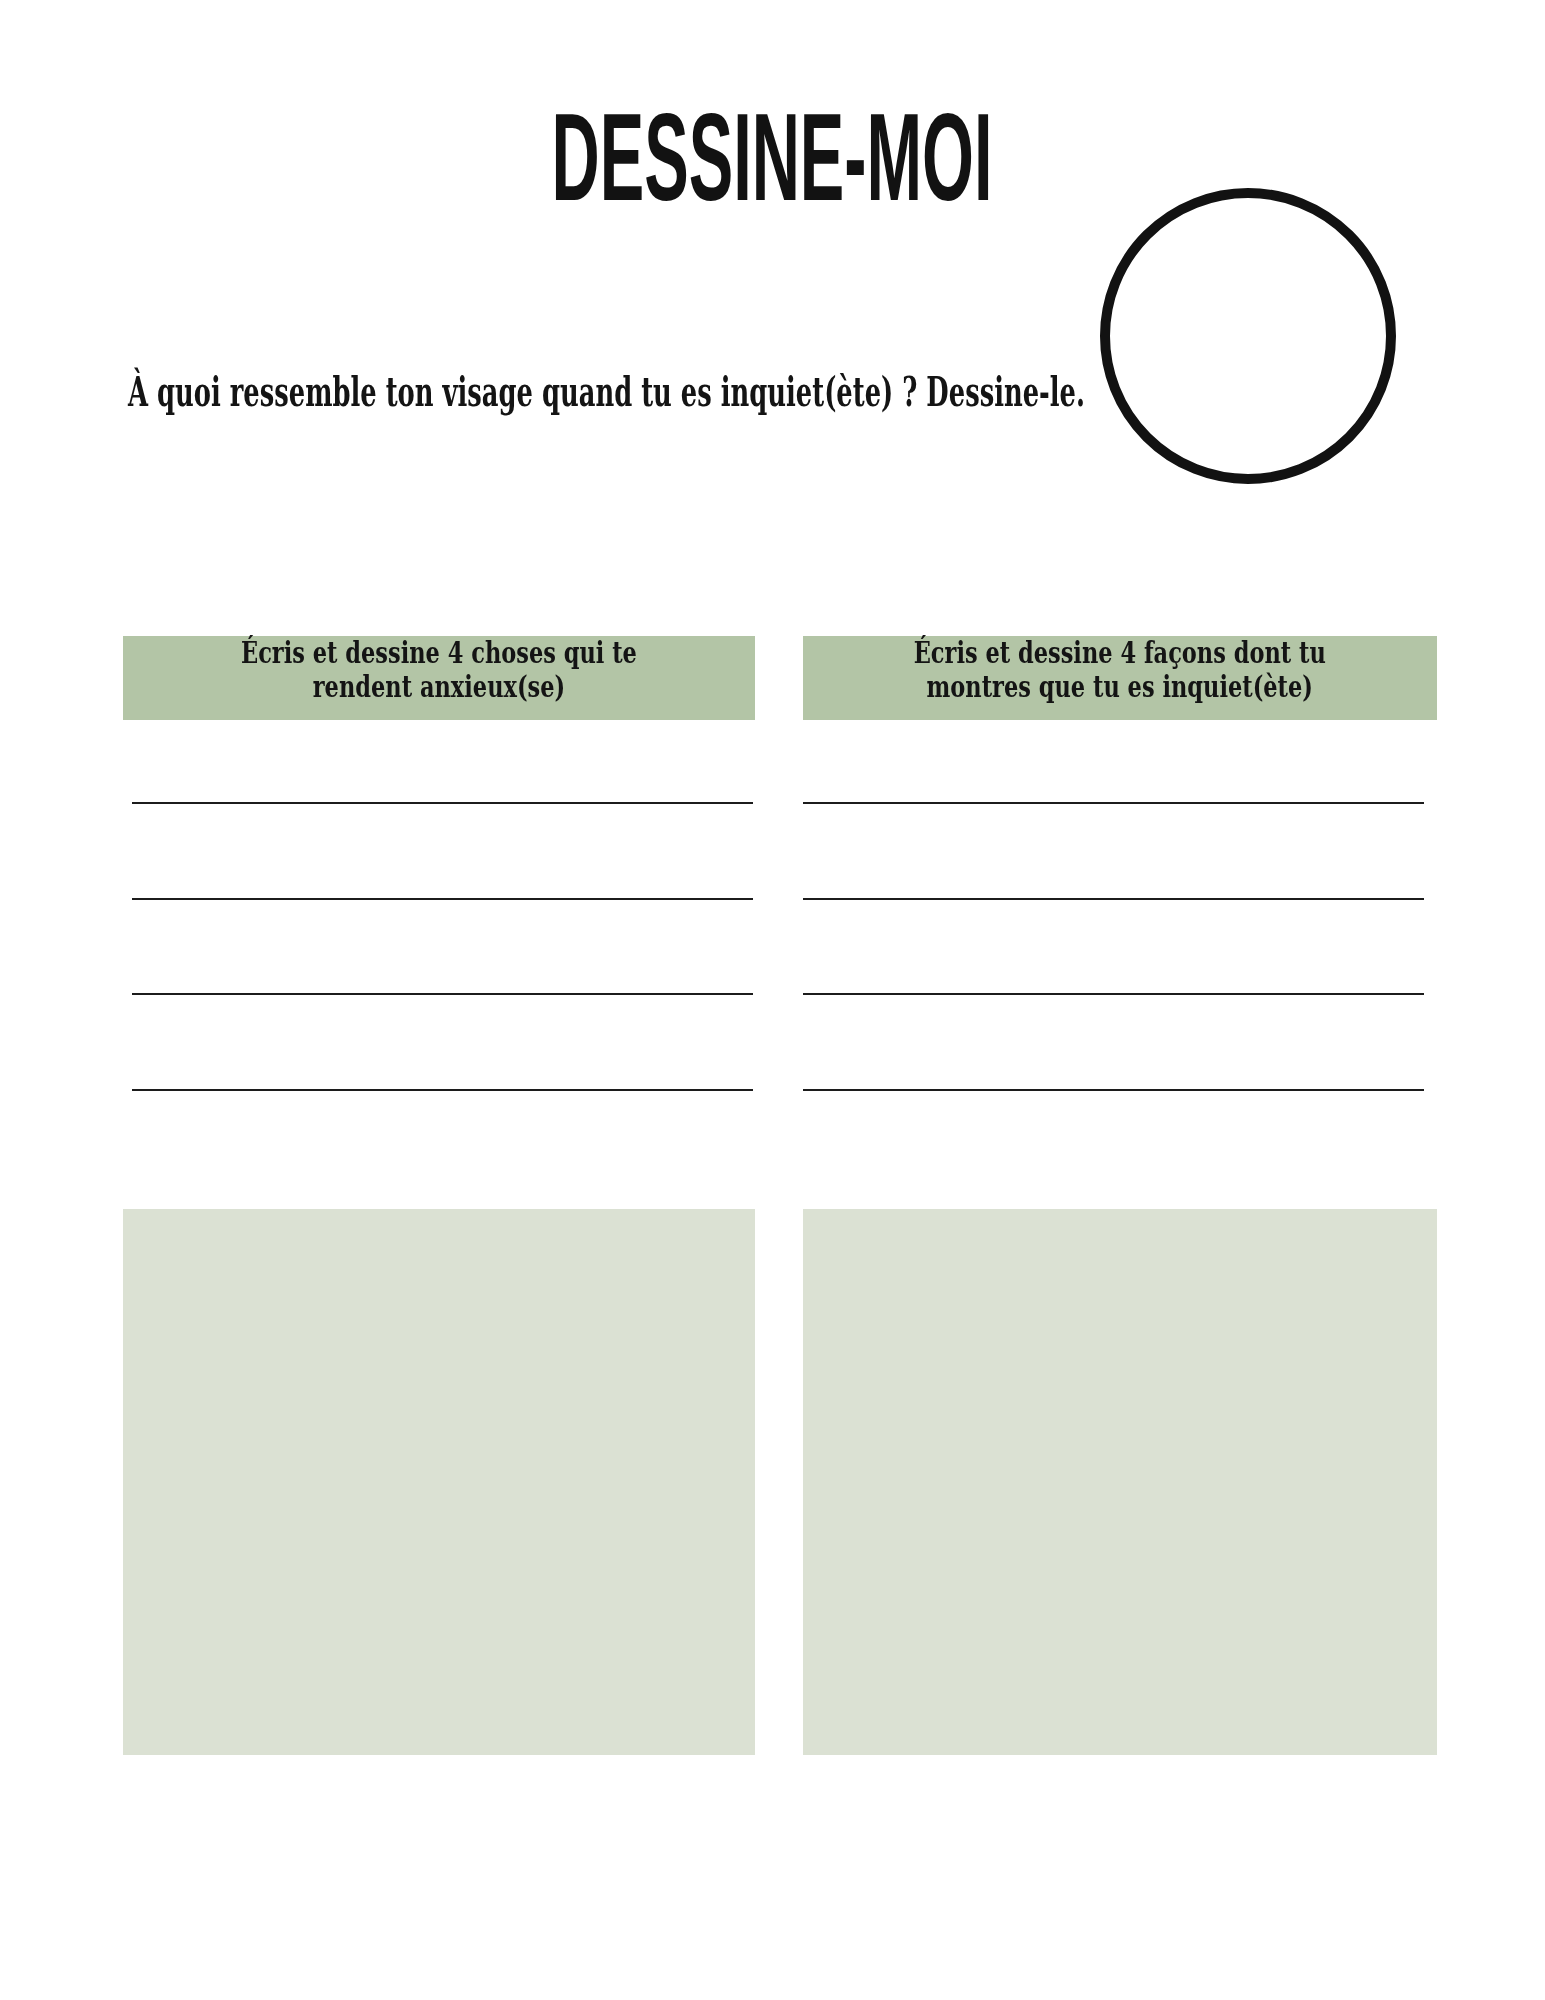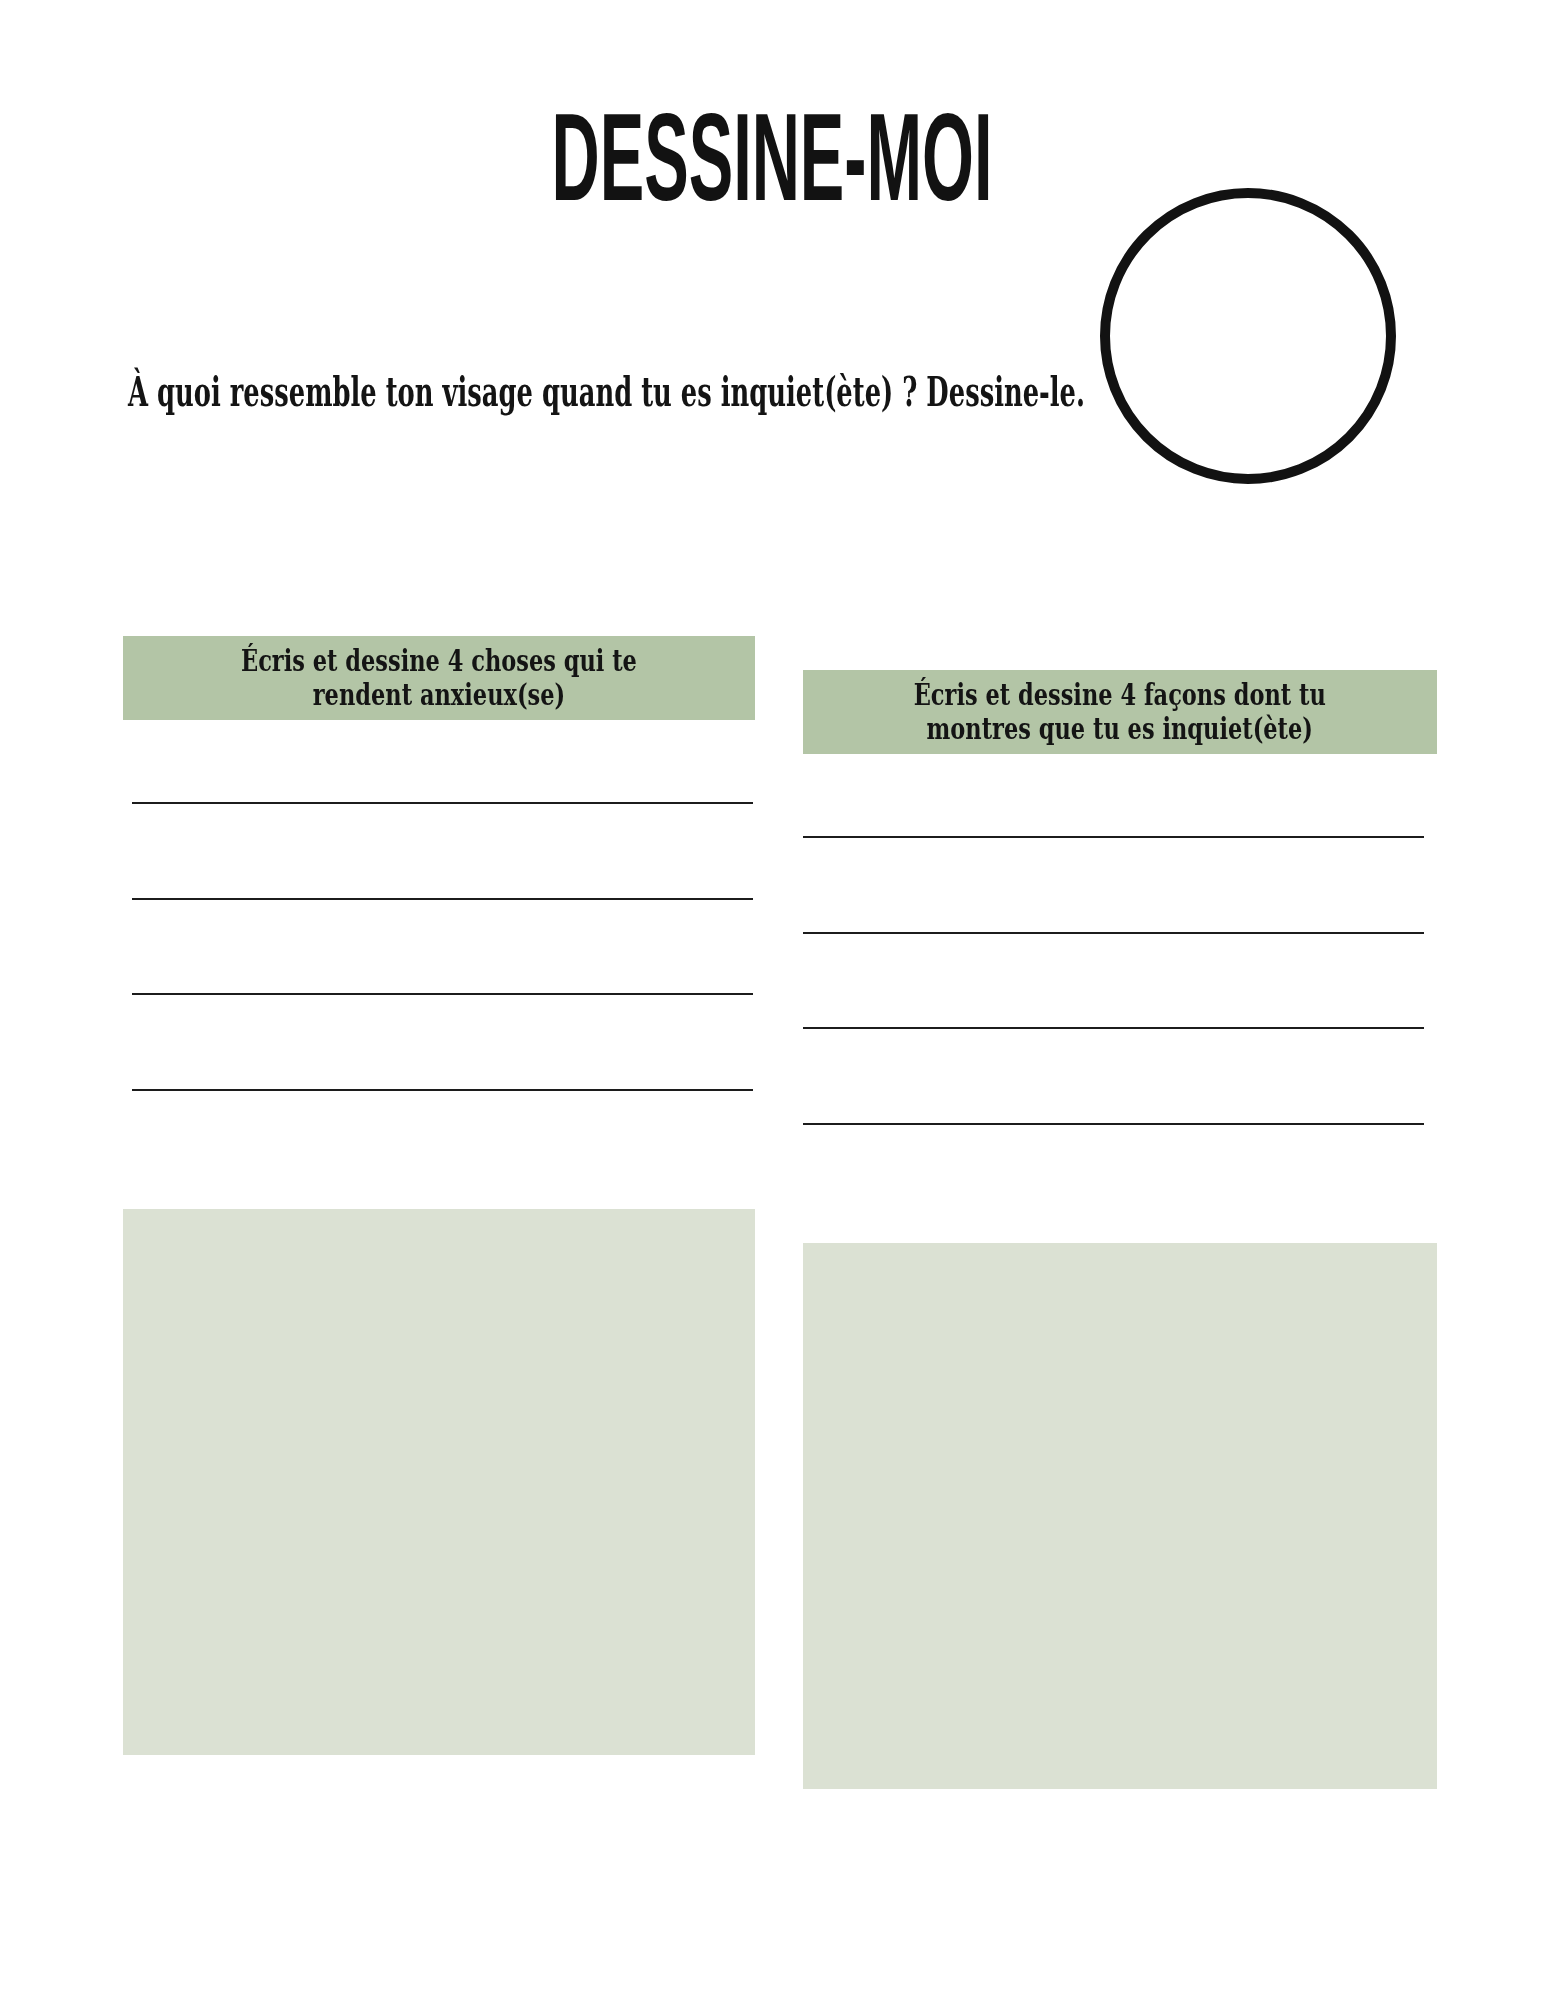--- a/index.html
+++ b/index.html
@@ -15,25 +15,25 @@
   .prompt-svg{position:absolute;left:0;top:340px;display:block;}
   .face-circle{
     position:absolute;left:1100px;top:188px;
     width:276px;height:276px;
     border:10px solid #121212;border-radius:50%;
     background:#ffffff;
     box-sizing:content-box;
   }
   .column{position:absolute;top:636px;height:1119px;}
   .column.left{left:123px;width:632px;}
-  .column.right{left:803px;width:634px;margin-top:34px;}
+  .column.right{left:803px;width:634px;}
   .col-header{
     position:absolute;left:0;top:0;width:100%;height:84px;
     background:var(--header-green,#b3c5a6);
-    display:flex;align-items:center;justify-content:center;
+    display:flex;justify-content:center;
   }
   .hdr-lines{
     text-align:center;
     font-weight:bold;
     font-size:30px;line-height:34px;
     transform:scaleX(0.75);
     transform-origin:center center;
     white-space:nowrap;
     color:var(--ink,#141414);
   }

